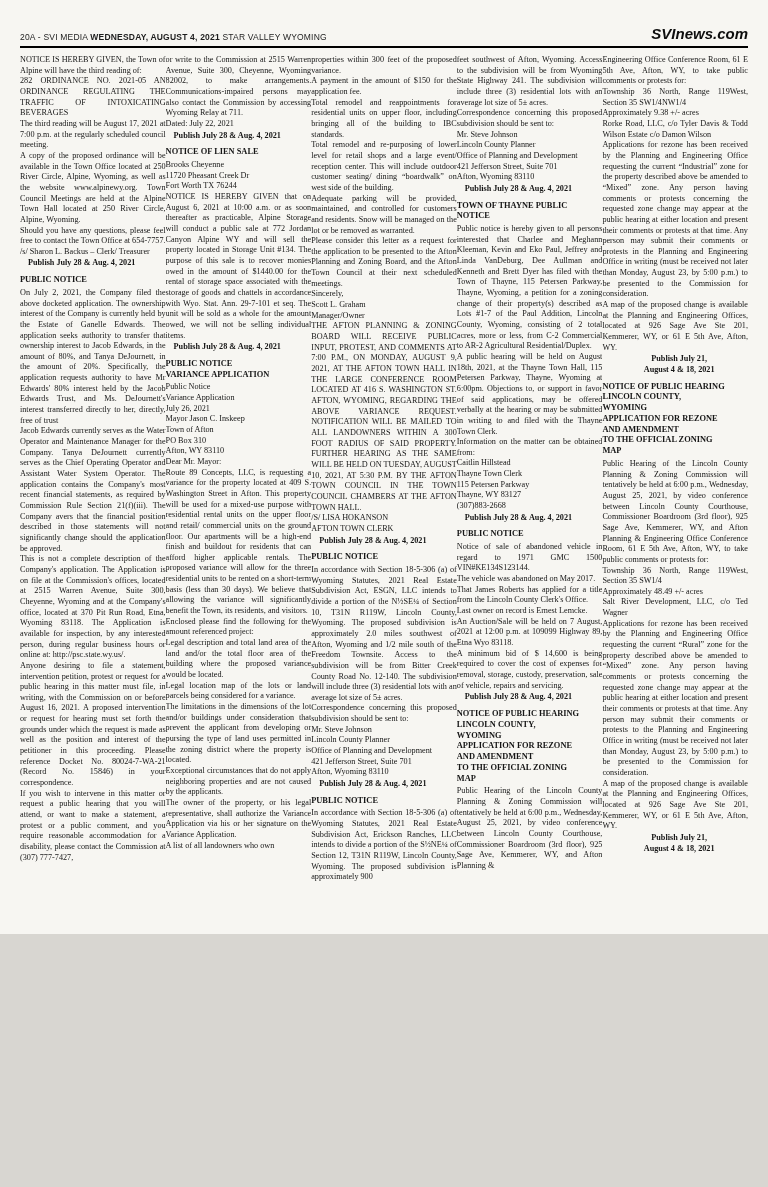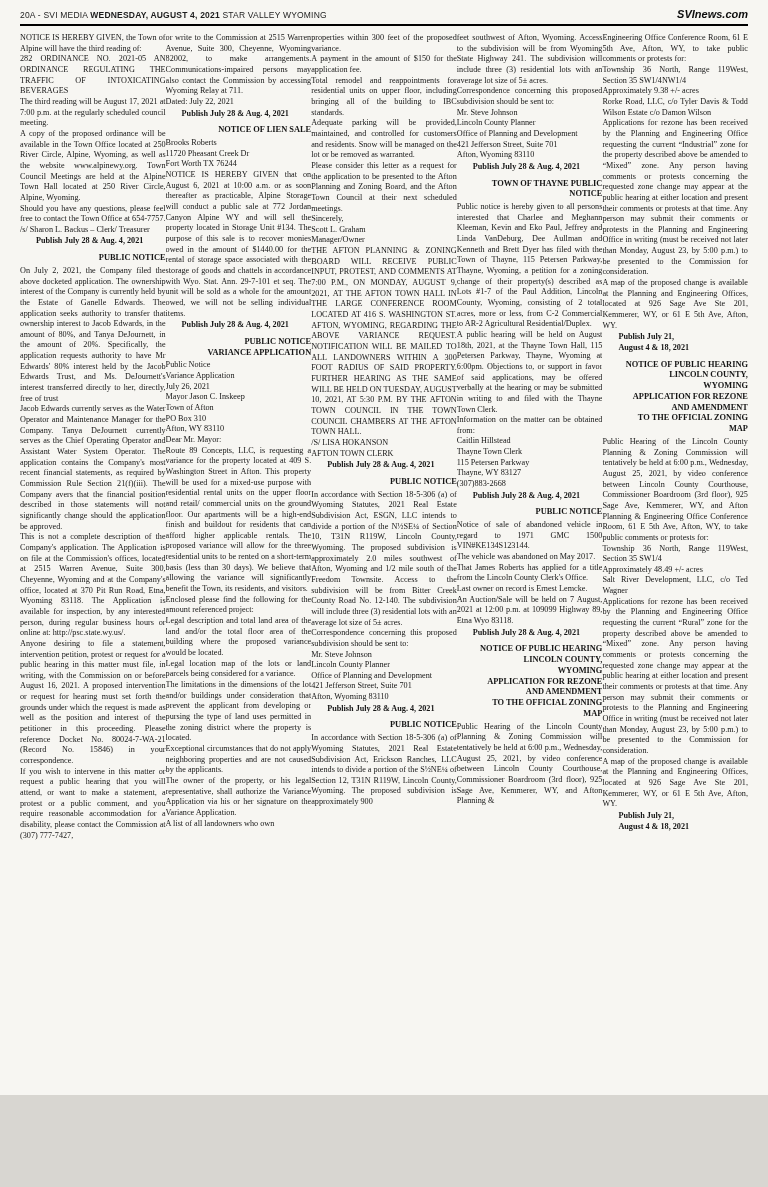--- a/index.html
+++ b/index.html
@@ -1,55 +1,55 @@
 <!DOCTYPE html>
 <html><head>
 <meta charset="utf-8">
 <style>
   html,body { margin:0; padding:0; background:#d8d6d1; }
   .page {
     position:relative;
-    width:768px; height:1095px;
+    width:768px; height:934px;
     margin:0 auto;
     background:#f7f6f2;
     box-sizing:border-box;
-    padding:6px 20px 8px 20px;
+    padding:23px 20px 8px 20px;
     font-family:"Liberation Serif", serif;
     color:#161616;
     overflow:hidden;
   }
   .masthead {
     display:flex; justify-content:space-between; align-items:flex-end;
     font-family:"Liberation Sans", sans-serif;
     padding:2px 0 4px 0;
   }
   .masthead-left { font-size:8.5px; letter-spacing:.2px; color:#1d1d1d; white-space:nowrap; }
   .masthead-left .bold { font-weight:bold; }
-  .masthead-site { font-size:11px; font-weight:bold; font-style:italic; color:#0d0d0d;margin-left:11px; }
+  .masthead-site { font-size:15px; font-weight:bold; font-style:italic; color:#0d0d0d;margin-left:11px; }
   .masthead-rule { height:0; border-top:2.5px solid #000; margin-bottom:7px; }
   .columns {
     display:flex; gap:0;
     height:1118px; overflow:hidden;
   }
   .col {
     flex:1 1 0; min-width:0; overflow:hidden;
     font-size:8.2px; line-height:1.3;
   }
   .blk { margin:0; }
   .para { text-align:justify; }
   .heading {
-    font-weight:bold; text-align:right; white-space:pre-line;
+    font-weight:bold; text-align:left; white-space:pre-line;
     font-size:8.4px; line-height:1.28;
     margin:6px 0 2px 0;
   }
   .publish {
     font-weight:bold; white-space:pre-line;
-    margin:1px 0 5px 16px;
+    margin:1px 0 5px 8px;
   }
-  .align-right { text-align:left; }
+  .align-right { text-align:center; }
 </style>
 </head>
 <body>
 
 <div class="page">
   <div class="masthead">
     <div class="masthead-left">
       <span>20A - SVI MEDIA</span>
       <span class="bold">WEDNESDAY, AUGUST 4, 2021</span>
       <span>STAR VALLEY WYOMING</span>
@@ -71,21 +71,21 @@
         <div class="blk para">Jacob Edwards currently serves as the Water Operator and Maintenance Manager for the Company. Tanya DeJournett currently serves as the Chief Operating Operator and Assistant Water System Operator. The application contains the Company's most recent financial statements, as required by Commission Rule Section 21(f)(iii). The Company avers that the financial position described in those statements will not significantly change should the application be approved.</div>
         <div class="blk para">This is not a complete description of the Company's application. The Application is on file at the Commission's offices, located at 2515 Warren Avenue, Suite 300, Cheyenne, Wyoming and at the Company's office, located at 370 Pit Run Road, Etna, Wyoming 83118. The Application is available for inspection, by any interested person, during regular business hours or online at: http://psc.state.wy.us/.</div>
         <div class="blk para">Anyone desiring to file a statement, intervention petition, protest or request for a public hearing in this matter must file, in writing, with the Commission on or before August 16, 2021. A proposed intervention or request for hearing must set forth the grounds under which the request is made as well as the position and interest of the petitioner in this proceeding. Please reference Docket No. 80024-7-WA-21 (Record No. 15846) in your correspondence.</div>
         <div class="blk para">If you wish to intervene in this matter or request a public hearing that you will attend, or want to make a statement, a protest or a public comment, and you require reasonable accommodation for a disability, please contact the Commission at (307) 777-7427,</div>
       </div>
       <div class="col">
         <div class="blk para">or write to the Commission at 2515 Warren Avenue, Suite 300, Cheyenne, Wyoming 82002, to make arrangements. Communications-impaired persons may also contact the Commission by accessing Wyoming Relay at 711.</div>
         <div class="blk para">Dated: July 22, 2021</div>
         <div class="blk publish">Publish July 28 &amp; Aug. 4, 2021</div>
         <div class="blk heading">NOTICE OF LIEN SALE</div>
-        <div class="blk para">Brooks Roberts</div>
+        <div class="blk para">Brooks Cheyenne</div>
         <div class="blk para">11720 Pheasant Creek Dr</div>
         <div class="blk para">Fort Worth TX 76244</div>
         <div class="blk para">NOTICE IS HEREBY GIVEN that on August 6, 2021 at 10:00 a.m. or as soon thereafter as practicable, Alpine Storage will conduct a public sale at 772 Jordan Canyon Alpine WY and will sell the property located in Storage Unit #134. The purpose of this sale is to recover monies owed in the amount of $1440.00 for the rental of storage space associated with the storage of goods and chattels in accordance with Wyo. Stat. Ann. 29-7-101 et seq. The unit will be sold as a whole for the amount owed, we will not be selling individual items.</div>
         <div class="blk publish">Publish July 28 &amp; Aug. 4, 2021</div>
         <div class="blk heading">PUBLIC NOTICE
 VARIANCE APPLICATION</div>
         <div class="blk para">Public Notice</div>
         <div class="blk para">Variance Application</div>
         <div class="blk para">July 26, 2021</div>
         <div class="blk para">Mayor Jason C. Inskeep</div>
@@ -99,20 +99,21 @@
         <div class="blk para">Legal location map of the lots or land parcels being considered for a variance.</div>
         <div class="blk para">The limitations in the dimensions of the lot and/or buildings under consideration that prevent the applicant from developing or pursing the type of land uses permitted in the zoning district where the property is located.</div>
         <div class="blk para">Exceptional circumstances that do not apply neighboring properties and are not caused by the applicants.</div>
         <div class="blk para">The owner of the property, or his legal representative, shall authorize the Variance Application via his or her signature on the Variance Application.</div>
         <div class="blk para">A list of all landowners who own</div>
       </div>
       <div class="col">
         <div class="blk para">properties within 300 feet of the proposed variance.</div>
         <div class="blk para">A payment in the amount of $150 for the application fee.</div>
         <div class="blk para">Total remodel and reappointments for residential units on upper floor, including bringing all of the building to IBC standards.</div>
+        <div class="blk para">Total remodel and re-purposing of lower level for retail shops and a large event/ reception center. This will include outdoor customer seating/ dining “boardwalk” on west side of the building.</div>
         <div class="blk para">Adequate parking will be provided, maintained, and controlled for customers and residents. Snow will be managed on the lot or be removed as warranted.</div>
         <div class="blk para">Please consider this letter as a request for the application to be presented to the Afton Planning and Zoning Board, and the Afton Town Council at their next scheduled meetings.</div>
         <div class="blk para">Sincerely,</div>
         <div class="blk para">Scott L. Graham</div>
         <div class="blk para">Manager/Owner</div>
         <div class="blk para">THE AFTON PLANNING &amp; ZONING BOARD WILL RECEIVE PUBLIC INPUT, PROTEST, AND COMMENTS AT 7:00 P.M., ON MONDAY, AUGUST 9, 2021, AT THE AFTON TOWN HALL IN THE LARGE CONFERENCE ROOM LOCATED AT 416 S. WASHINGTON ST. AFTON, WYOMING, REGARDING THE ABOVE VARIANCE REQUEST. NOTIFICATION WILL BE MAILED TO ALL LANDOWNERS WITHIN A 300 FOOT RADIUS OF SAID PROPERTY. FURTHER HEARING AS THE SAME WILL BE HELD ON TUESDAY, AUGUST 10, 2021, AT 5:30 P.M. BY THE AFTON TOWN COUNCIL IN THE TOWN COUNCIL CHAMBERS AT THE AFTON TOWN HALL.</div>
         <div class="blk para">/S/ LISA HOKANSON</div>
         <div class="blk para">AFTON TOWN CLERK</div>
         <div class="blk publish">Publish July 28 &amp; Aug. 4, 2021</div>
         <div class="blk heading">PUBLIC NOTICE</div>
@@ -146,20 +147,21 @@
         <div class="blk para">115 Petersen Parkway</div>
         <div class="blk para">Thayne, WY 83127</div>
         <div class="blk para">(307)883-2668</div>
         <div class="blk publish">Publish July 28 &amp; Aug. 4, 2021</div>
         <div class="blk heading">PUBLIC NOTICE</div>
         <div class="blk para">Notice of sale of abandoned vehicle in regard to 1971 GMC 1500 VIN#KE134S123144.</div>
         <div class="blk para">The vehicle was abandoned on May 2017.</div>
         <div class="blk para">That James Roberts has applied for a title from the Lincoln County Clerk's Office.</div>
         <div class="blk para">Last owner on record is Ernest Lemcke.</div>
         <div class="blk para">An Auction/Sale will be held on 7 August, 2021 at 12:00 p.m. at 109099 Highway 89, Etna Wyo 83118.</div>
+        <div class="blk para">A minimum bid of $ 14,600 is being required to cover the cost of expenses for removal, storage, custody, preservation, sale of vehicle, repairs and servicing.</div>
         <div class="blk publish">Publish July 28 &amp; Aug. 4, 2021</div>
         <div class="blk heading">NOTICE OF PUBLIC HEARING
 LINCOLN COUNTY,
 WYOMING
 APPLICATION FOR REZONE
 AND AMENDMENT
 TO THE OFFICIAL ZONING
 MAP</div>
         <div class="blk para">Public Hearing of the Lincoln County Planning &amp; Zoning Commission will tentatively be held at 6:00 p.m., Wednesday, August 25, 2021, by video conference between Lincoln County Courthouse, Commissioner Boardroom (3rd floor), 925 Sage Ave, Kemmerer, WY, and Afton Planning &amp;</div>
       </div>

